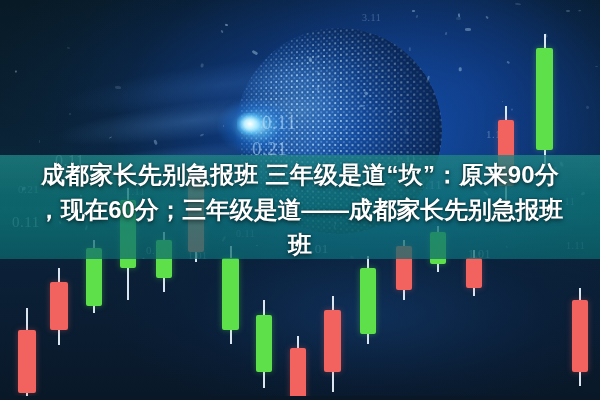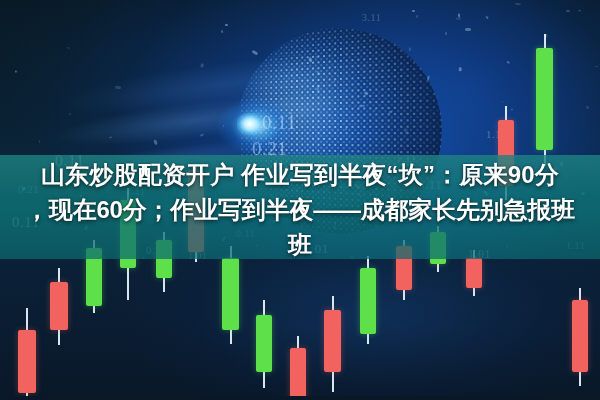--- a/index.html
+++ b/index.html
@@ -375,19 +375,19 @@
       <div class="candle c-down" style="left: 572px; width: 16px; height: 400px;">
         <div class="wick" style="top: 288px; height: 98px;"></div>
         <div class="body" style="top: 300px; height: 72px;"></div>
       </div>
     </div>
 
   <div class="band"></div>
   <div class="band-sheen"></div>
 
   <div class="headline">
-    <span class="ln ln1">山东炒股配资开户 作业写到半夜“坎”：原来90分</span>
-    <span class="ln ln2">，现在60分；作业写到半夜——成都家长先别急报班</span>
+    <span class="ln ln1">成都家长先别急报班 三年级是道“坎”：原来90分</span>
+    <span class="ln ln2">，现在60分；三年级是道——成都家长先别急报班</span>
     <span class="ln ln3">班</span>
   </div>
 
   <div class="lowerzone-line"></div>
 </div>
 
 </body></html>

